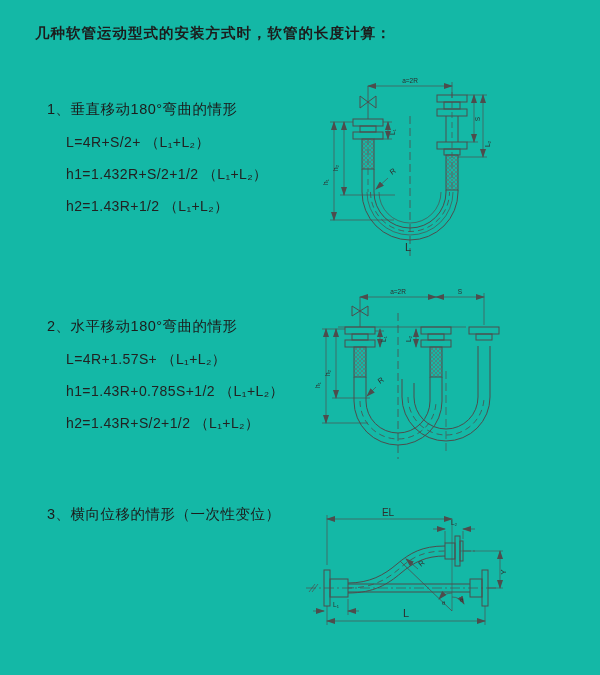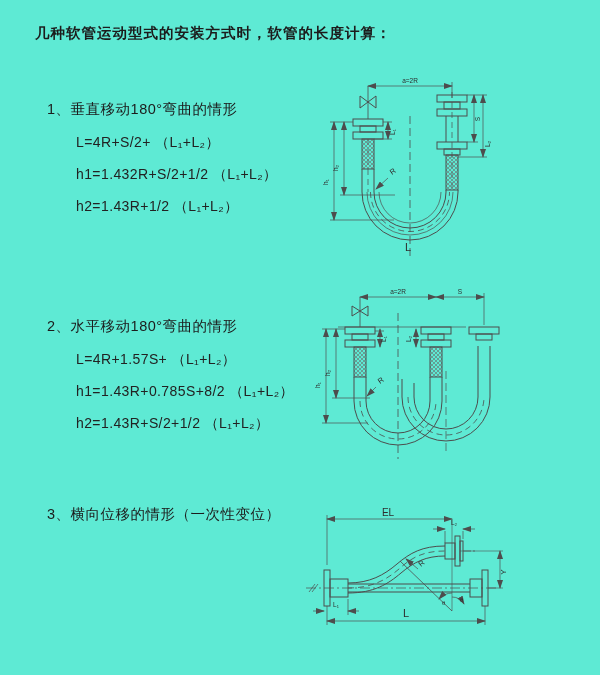--- a/index.html
+++ b/index.html
@@ -1,24 +1,24 @@
 <!DOCTYPE html>
 <html><head>
 <meta charset="utf-8">
 <style>
   html,body{margin:0;padding:0;background:#e9e9e9;}
-  .page{position:relative;width:600px;height:675px;background:#5eead4;overflow:hidden;
+  .page{position:relative;width:600px;height:675px;background:#14b8a6;overflow:hidden;
         font-family:"Liberation Sans","DejaVu Sans",sans-serif;color:#1c1c1c;}
   .doc-title{position:absolute;left:35px;top:24px;font-size:14.5px;font-weight:bold;letter-spacing:1px;}
   .section{position:absolute;left:47px;}
   #section-1{top:100px;}
   #section-2{top:317px;}
   #section-3{top:505px;}
   .section-heading{font-size:14.5px;font-weight:normal;letter-spacing:0.5px;}
-  .formulas{margin-left:29px;margin-top:14px;}
+  .formulas{margin-left:19px;margin-top:14px;}
   .formula{font-size:14px;letter-spacing:0.4px;margin-top:13px;line-height:19px;color:#222;}
   .diagram{position:absolute;}
   #diagram-1{left:312px;top:72px;}
   #diagram-2{left:310px;top:283px;}
   #diagram-3{left:300px;top:503px;}
   svg text{font-family:"Liberation Sans","DejaVu Sans",sans-serif;fill:#2e2e2e;}
 </style>
 </head>
 <body>
 
@@ -32,21 +32,21 @@
       <div class="formula">L=4R+S/2+ （L₁+L₂）</div>
       <div class="formula">h1=1.432R+S/2+1/2 （L₁+L₂）</div>
       <div class="formula">h2=1.43R+1/2 （L₁+L₂）</div>
     </div>
   </div>
 
   <div class="section" id="section-2">
     <div class="section-heading">2、水平移动180°弯曲的情形</div>
     <div class="formulas">
       <div class="formula">L=4R+1.57S+ （L₁+L₂）</div>
-      <div class="formula">h1=1.43R+0.785S+8/2 （L₁+L₂）</div>
+      <div class="formula">h1=1.43R+0.785S+1/2 （L₁+L₂）</div>
       <div class="formula">h2=1.43R+S/2+1/2 （L₁+L₂）</div>
     </div>
   </div>
 
   <div class="section" id="section-3">
     <div class="section-heading">3、横向位移的情形（一次性变位）</div>
   </div>
 
   <svg class="diagram" id="diagram-1" width="288" height="188" viewBox="0 0 288 188">
     <defs>

